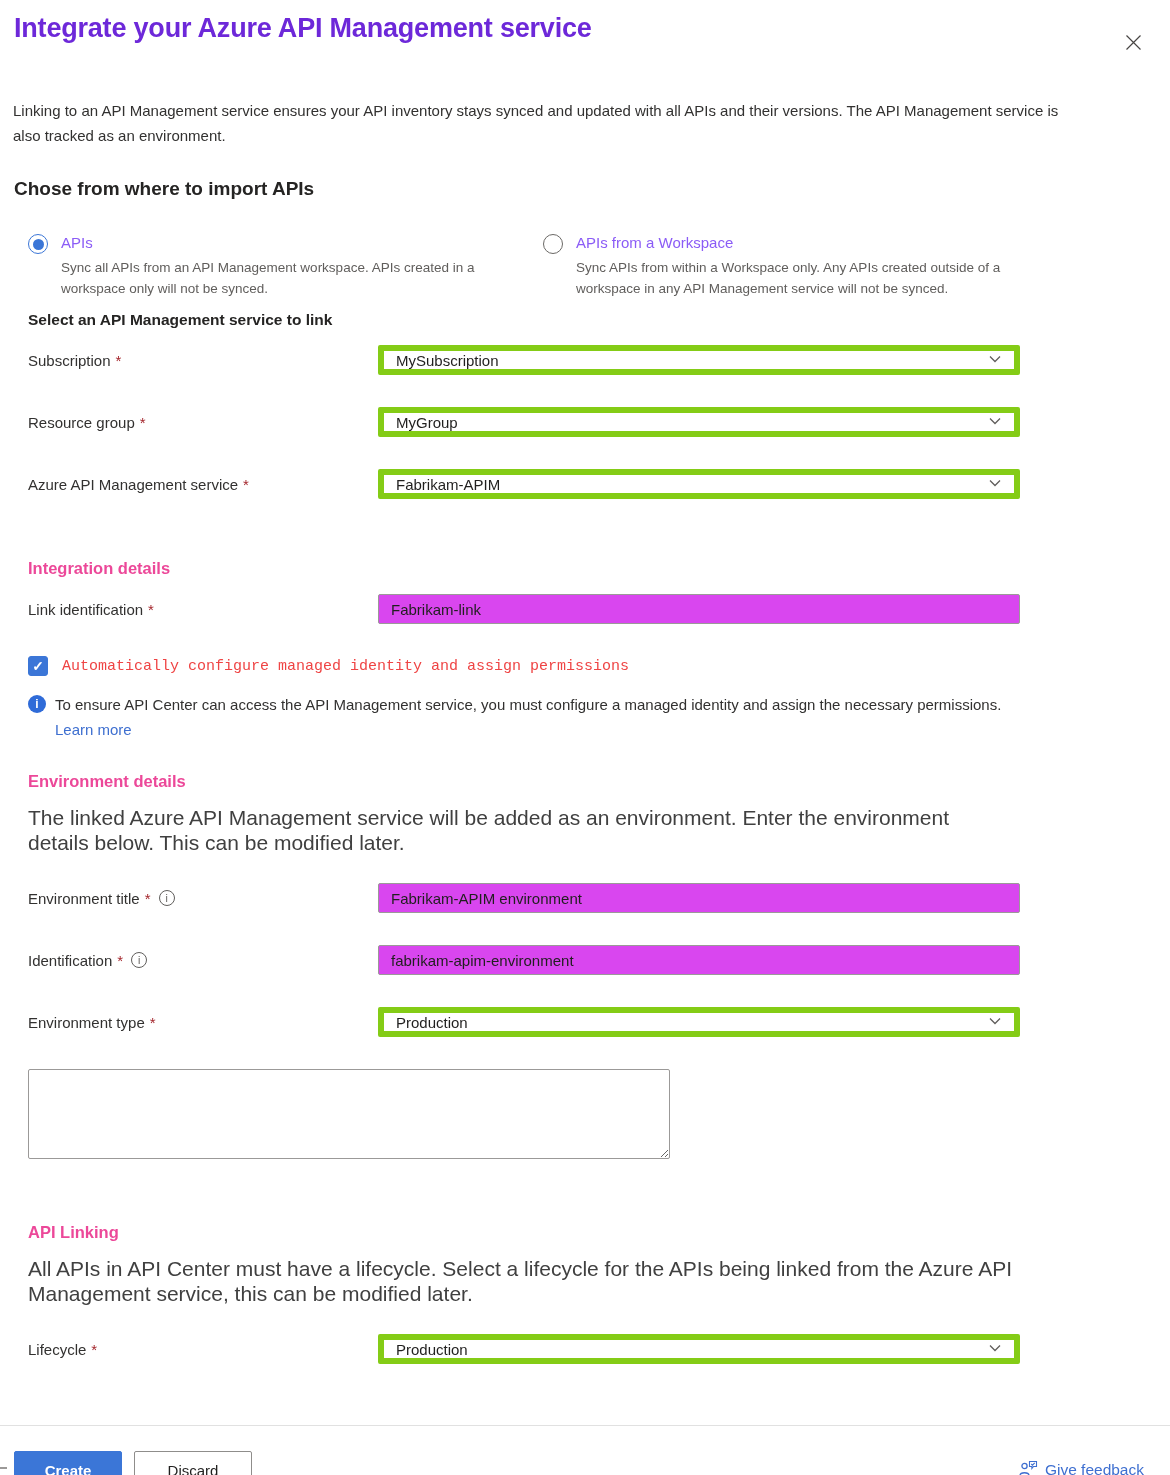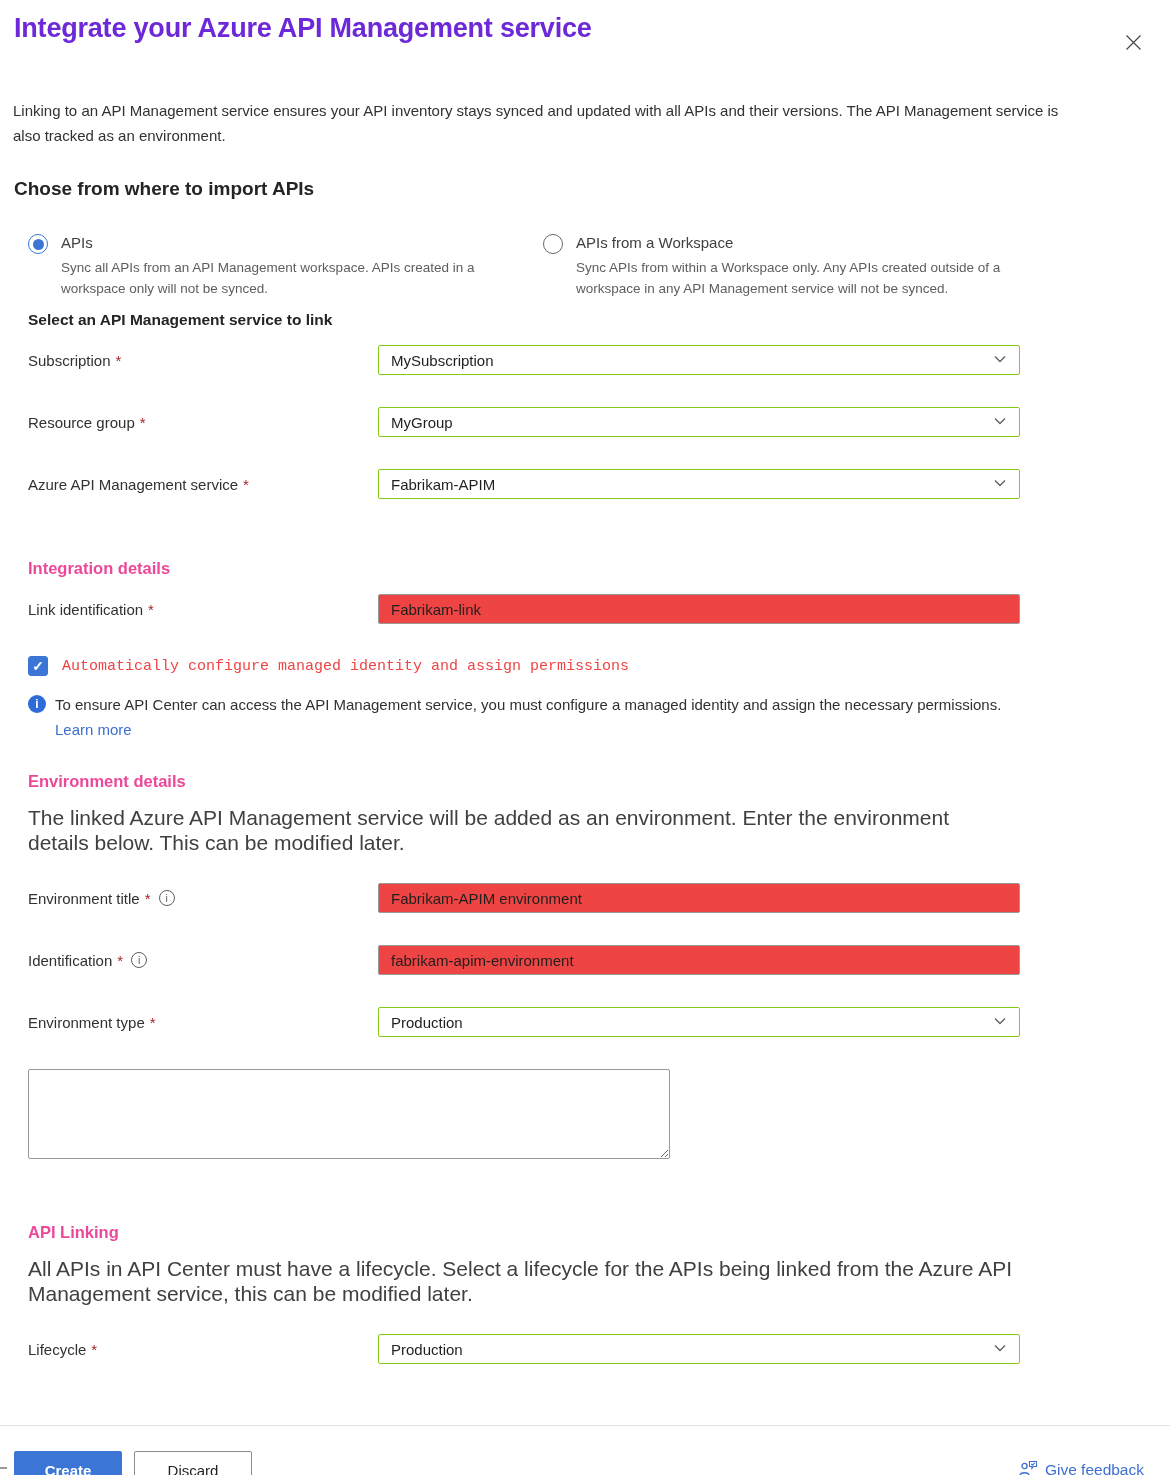--- a/index.html
+++ b/index.html
@@ -41,44 +41,44 @@
   .radio-option.second { width: 482px; }
   .radio-circle {
     flex: none; width: 20px; height: 20px; border-radius: 50%;
     border: 1.5px solid #6b6966; background: #fff; margin-top: 1px;
     display: flex; align-items: center; justify-content: center;
   }
   .radio-option.selected .radio-circle { border-color: #3b76d7; }
   .radio-dot { width: 11px; height: 11px; border-radius: 50%; background: transparent; }
   .radio-option.selected .radio-dot { background: #3b76d7; }
   .radio-texts { margin-left: 13px; }
-  .radio-label { font-size: 15px; color: #404040; line-height: 20px; }
+  .radio-label { font-size: 15px; color: #8b5cf6; line-height: 20px; }
   .radio-desc { font-size: 13.5px; color: #605e5c; line-height: 21px; margin-top: 4px; max-width: 448px; }
 
   .field-row { display: flex; align-items: center; margin: 0 0 32px 28px; }
   .field-row.first-of-group { margin-top: 16px; }
   .field-label {
     width: 350px; flex: none; font-size: 15px; color: #323130;
     display: flex; align-items: center;
   }
   .req { color: #a4262c; margin-left: 5px; }
   .tooltip-icon {
     margin-left: 8px; width: 16px; height: 16px; border-radius: 50%;
     border: 1px solid #605e5c; color: #605e5c; font-size: 10.5px; line-height: 1;
     display: inline-flex; align-items: center; justify-content: center; cursor: default;
   }
   .control { width: 642px; flex: none; }
   .select-box {
-    height: 30px; border: 1px solid #84cc16; border-radius: 2px; background: #fff;
+    height: 30px; border: 6px solid #84cc16; border-radius: 2px; background: #fff;
     display: flex; align-items: center; justify-content: space-between;
     padding: 0 12px; font-size: 15px; color: #201f1e; cursor: pointer;
   }
   .text-input {
     width: 642px; height: 30px; border: 1px solid #9b9998; border-radius: 2px;
-    padding: 0 12px; font-size: 15px; color: #201f1e; background: #ef4444;
+    padding: 0 12px; font-size: 15px; color: #201f1e; background: #d946ef;
     font-family: "Liberation Sans", sans-serif; outline: none;
   }
   .textarea {
     width: 642px; height: 90px; border: 1px solid #9b9998; border-radius: 2px;
     padding: 6px 12px; font-size: 15px; color: #201f1e; background: #fff;
     font-family: "Liberation Sans", sans-serif; resize: both; outline: none;
   }
   .field-row.top-align { align-items: flex-start; }
   .field-row.top-align .field-label { padding-top: 8px; }
 

